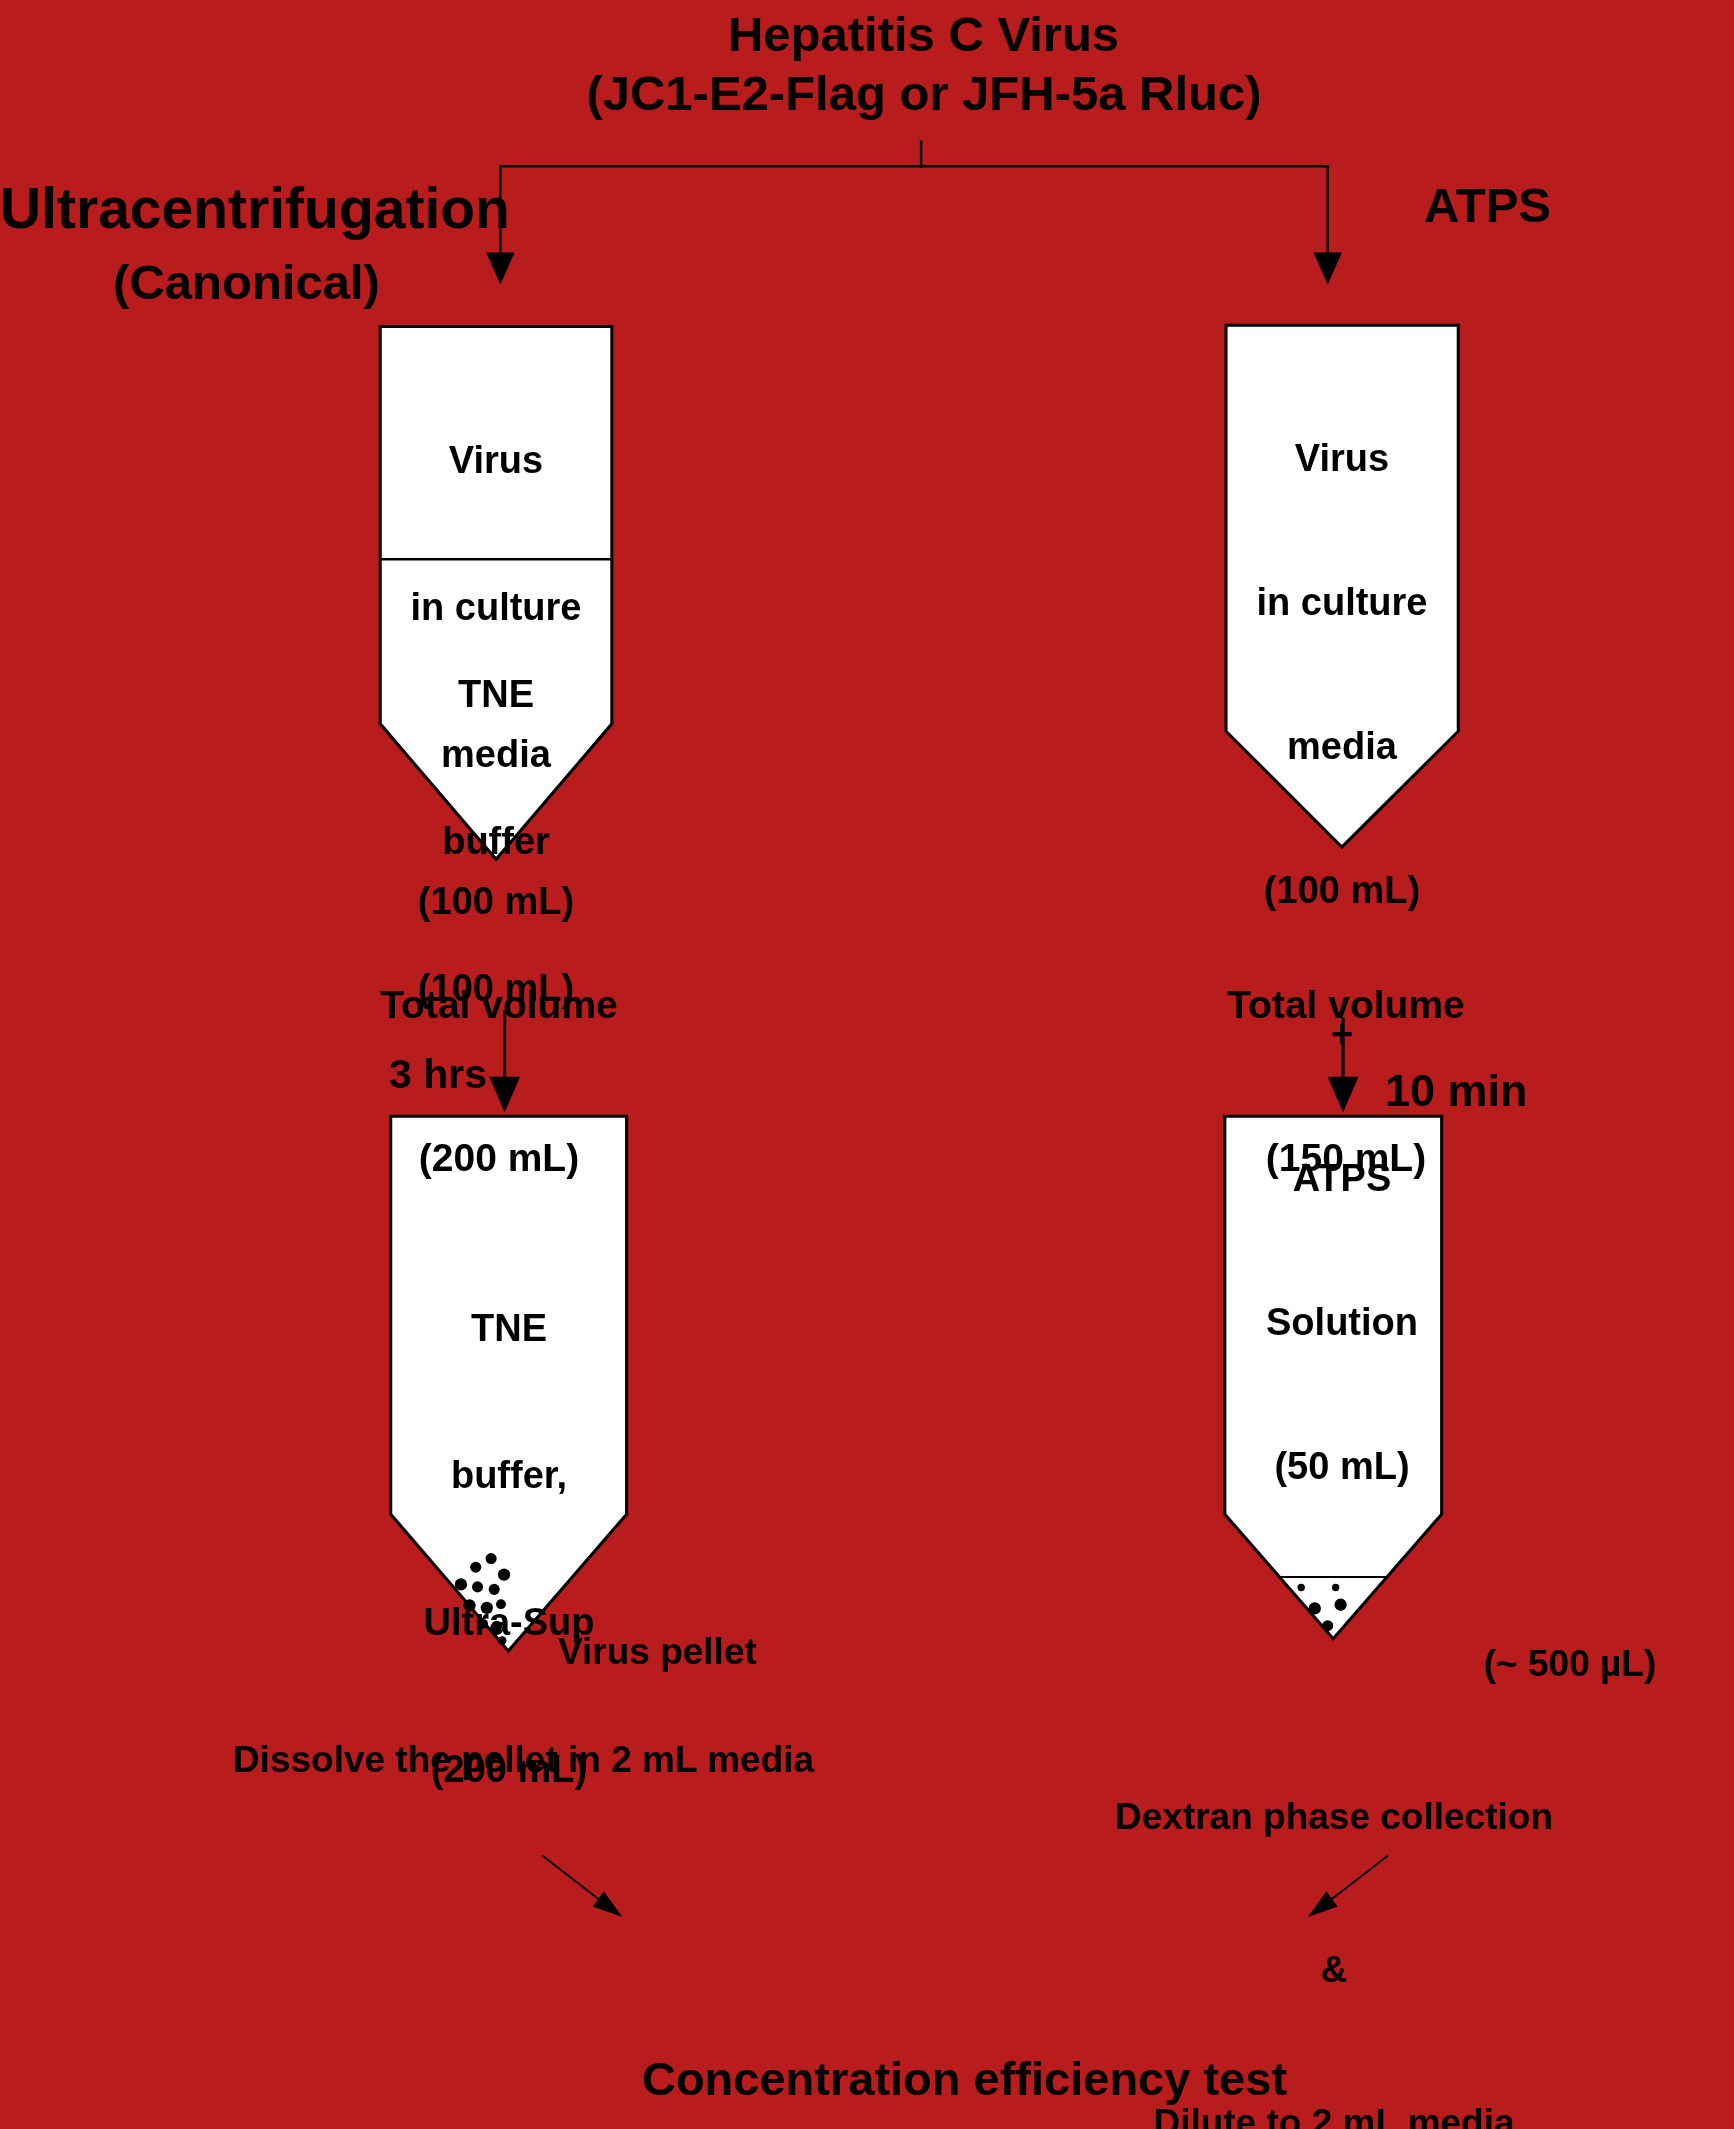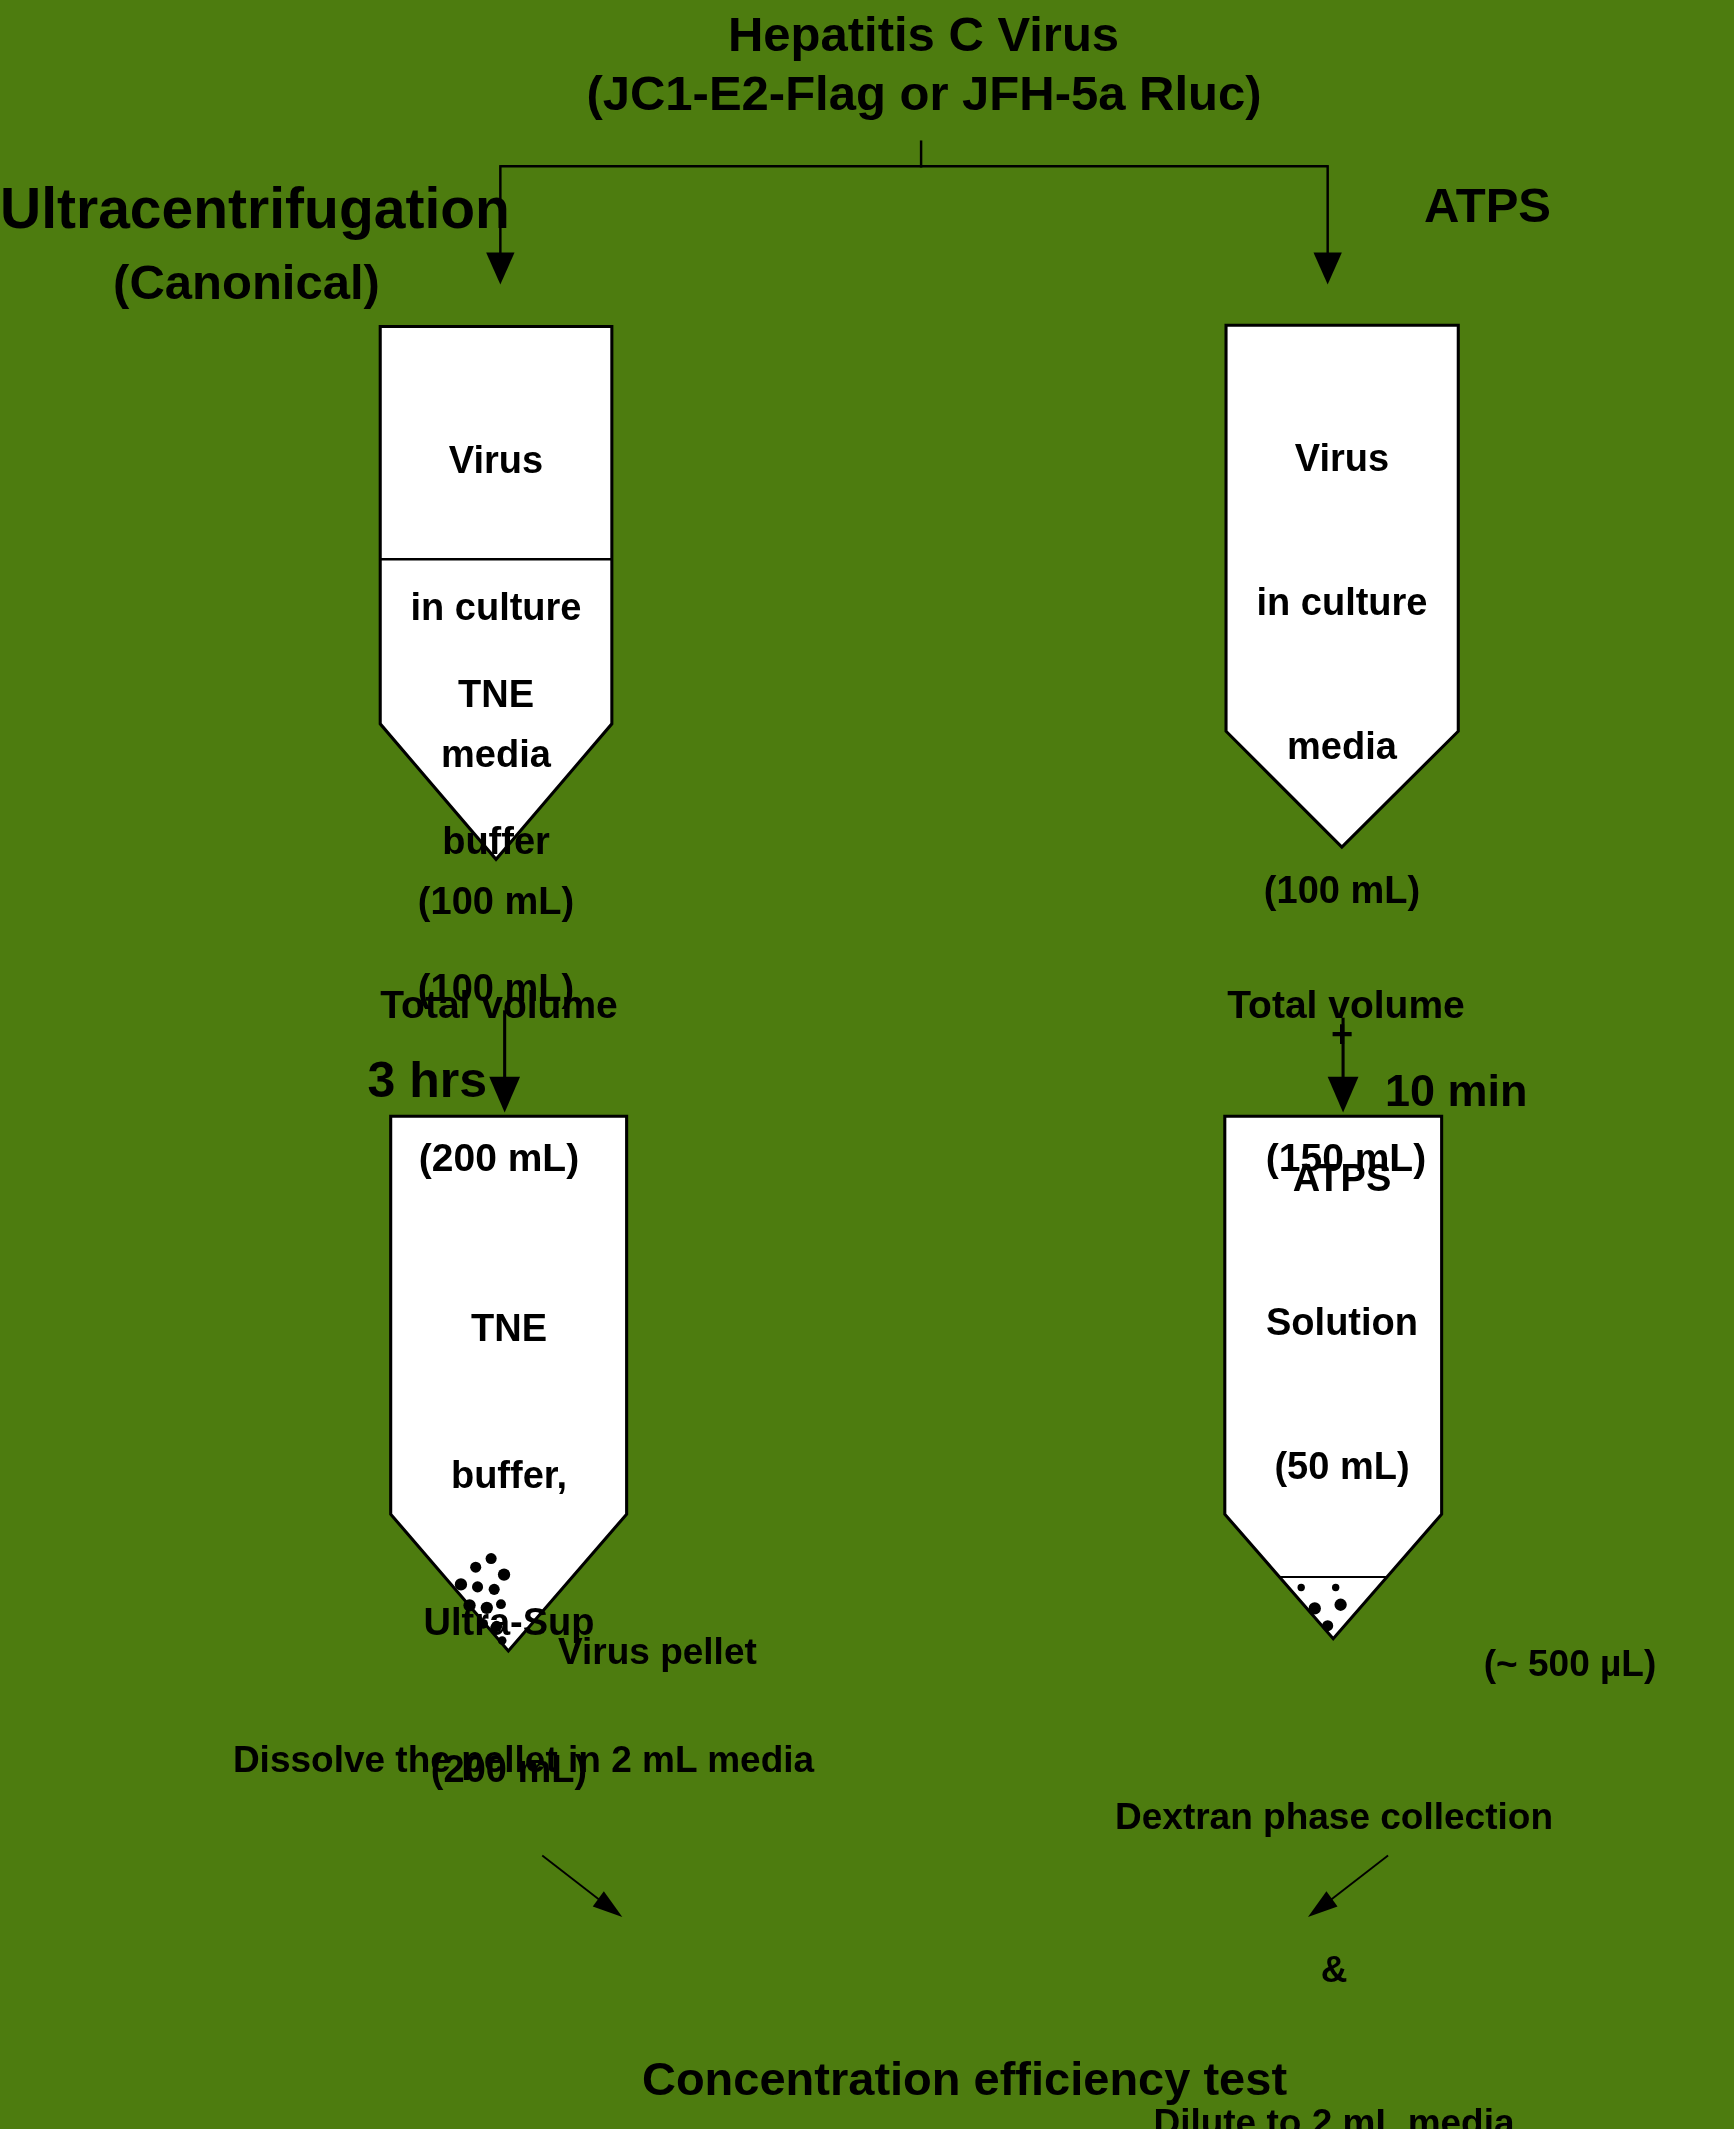--- a/index.html
+++ b/index.html
@@ -1,19 +1,19 @@
 <!DOCTYPE html>
 <html style="font-size:10px"><head>
 <meta charset="utf-8">
 <style>
   html,body{margin:0;padding:0;background:#ffffff;}
   #stage{
     position:relative;
     width:1735px;height:2129px;
-    background:#4d7c0f;
+    background:#b91c1c;
     font-family:"Liberation Sans", sans-serif;
     font-weight:bold;
     color:#000;
     overflow:hidden;
   }
   #shapes{position:absolute;left:0;top:0;}
   .t{position:absolute;text-align:center;white-space:pre;}
   .ln{display:block;}
 
   .title-l1{left:554px;top:5px;width:739px;font-size:49px;line-height:59px;}
@@ -24,21 +24,21 @@
   .rbranch-l1{left:1241px;top:176px;width:493px;font-size:49px;line-height:59px;}
   .rbranch-l2{left:1241px;top:250px;width:493px;font-size:49px;line-height:59px;}
 
   .ltube1-upper{left:380px;top:338px;width:232px;font-size:38px;line-height:49px;}
   .ltube1-lower{left:380px;top:572px;width:232px;font-size:38px;line-height:49px;}
   .rtube1-text{left:1226px;top:338px;width:232px;font-size:38px;line-height:48px;}
 
   .tv-left{left:376px;top:877px;width:246px;font-size:39px;line-height:51px;}
   .tv-right{left:1223px;top:877px;width:246px;font-size:39px;line-height:51px;}
 
-  .dur-left{left:333px;top:1051px;width:154px;font-size:50px;text-align:right;}
+  .dur-left{left:333px;top:1051px;width:154px;font-size:41px;text-align:right;}
   .dur-right{left:1385px;top:1065px;width:259px;font-size:45px;text-align:left;}
 
   .ltube2-text{left:391px;top:1206px;width:236px;font-size:38px;line-height:49px;}
   .rtube2-text{left:1225px;top:1268px;width:217px;font-size:38px;line-height:49px;}
 
   .pellet-label{left:558px;top:1631px;font-size:37px;text-align:center;}
   .dextran-label{left:1405px;top:1541px;width:330px;font-size:37px;line-height:49px;}
 
   .dissolve-step{left:154px;top:1739px;width:739px;font-size:37px;text-align:center;}
   .collect-step{left:1023px;top:1689px;width:622px;font-size:37px;line-height:51px;}

